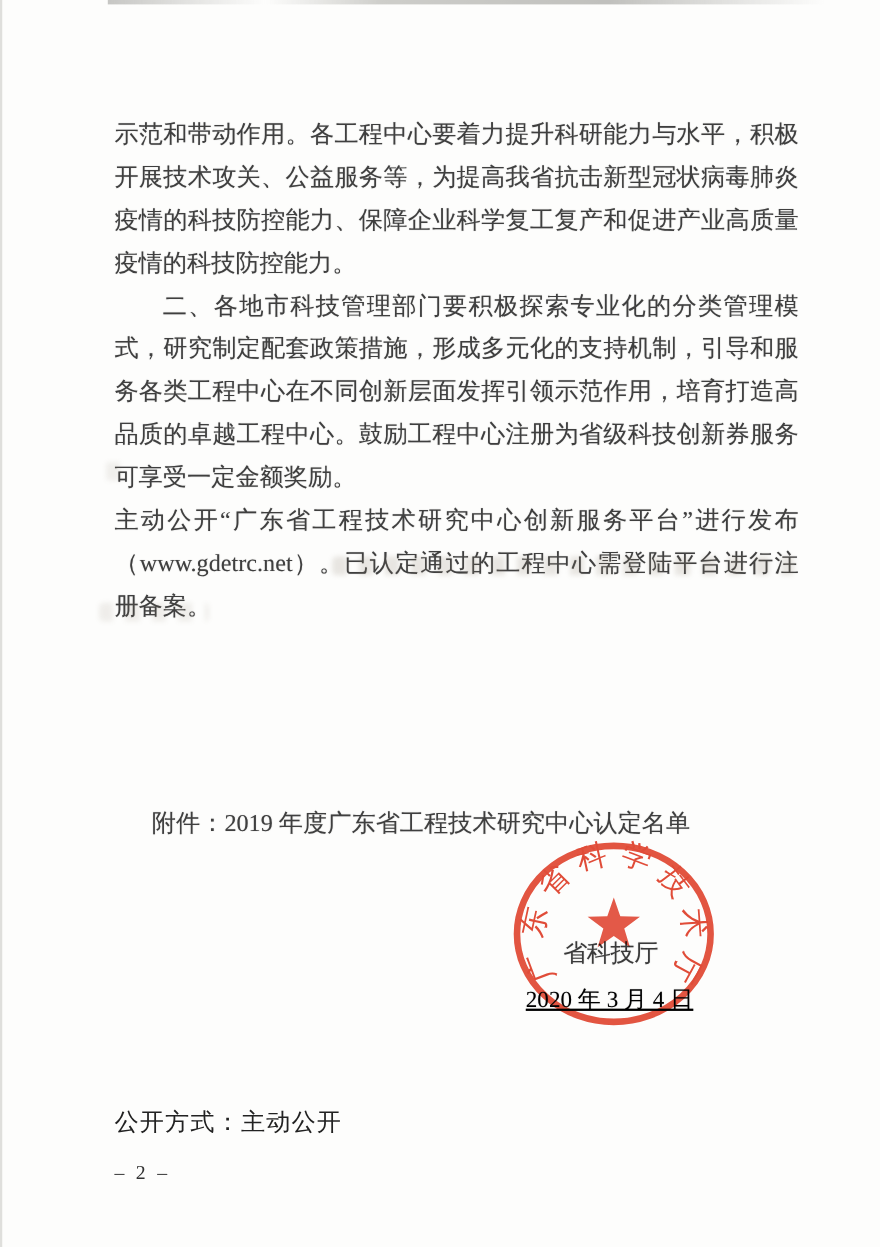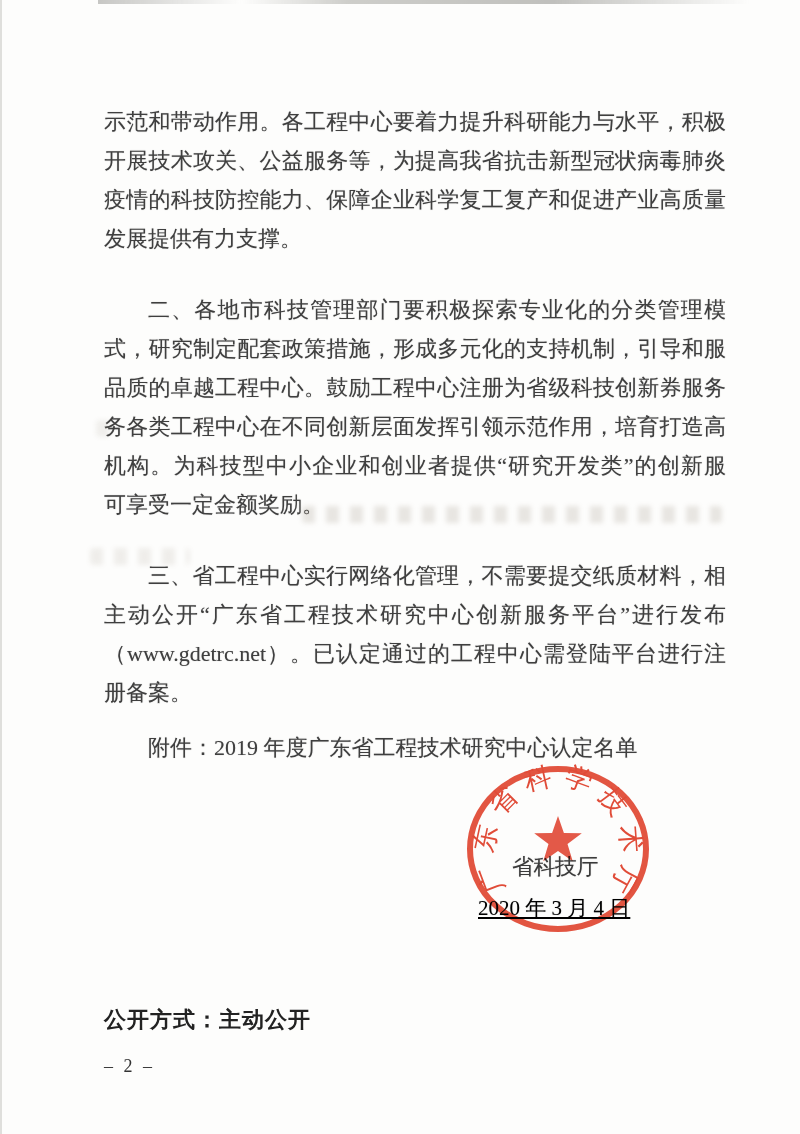--- a/index.html
+++ b/index.html
@@ -44,24 +44,24 @@
     text-shadow:0 0 1px rgba(80,80,80,.45);
   }
   .ln{
     text-align:justify;
     text-align-last:justify;
     text-justify:inter-character;
     height:39px;overflow:hidden;
     white-space:nowrap;
   }
   .ln.end{text-align-last:left;}
-  .ln.ind{padding-left:44px;margin-top:32px;}
+  .ln.ind{padding-left:44px;}
 
   .attachment{
-    position:absolute;left:104px;top:728px;width:640px;
+    position:absolute;left:94px;top:728px;width:640px;
     padding-left:44px;
     font-size:22px;line-height:39px;
     color:#3f3f3f;
     text-shadow:0 0 1px rgba(80,80,80,.45);
     white-space:nowrap;
   }
 
   .signer{
     position:absolute;left:512px;top:854px;
     font-size:22px;line-height:26px;color:#3a3a3a;
@@ -86,21 +86,21 @@
   .seal text{
     font-family:"Liberation Serif","DejaVu Serif",serif;
     font-size:27px;
     letter-spacing:9.5px;
     fill:#e03c27;
   }
 
   .disclosure{
     position:absolute;left:104px;top:1006px;
     font-family:"Liberation Sans","DejaVu Sans",sans-serif;
-    font-weight:bold;
+    font-weight:normal;
     font-size:22px;line-height:28px;color:#222;
     letter-spacing:1px;
     white-space:nowrap;
   }
   .pagenum{
     position:absolute;left:104px;top:1054px;
     font-size:18px;line-height:24px;color:#333;
     letter-spacing:3px;
     white-space:nowrap;
   }
@@ -110,28 +110,26 @@
 
 <div class="page">
 
   <div class="edge-left"></div>
   <div class="edge-top"></div>
 
   <div class="bodytext">
     <div class="ln">示范和带动作用。各工程中心要着力提升科研能力与水平，积极</div>
     <div class="ln">开展技术攻关、公益服务等，为提高我省抗击新型冠状病毒肺炎</div>
     <div class="ln">疫情的科技防控能力、保障企业科学复工复产和促进产业高质量</div>
-    <div class="ln end">发展提供有力支撑。</div>
+    <div class="ln end">疫情的科技防控能力。</div>
     <div class="ln ind">二、各地市科技管理部门要积极探索专业化的分类管理模</div>
     <div class="ln">式，研究制定配套政策措施，形成多元化的支持机制，引导和服</div>
+    <div class="ln">务各类工程中心在不同创新层面发挥引领示范作用，培育打造高</div>
     <div class="ln">品质的卓越工程中心。鼓励工程中心注册为省级科技创新券服务</div>
-    <div class="ln">务各类工程中心在不同创新层面发挥引领示范作用，培育打造高</div>
-    <div class="ln">机构。为科技型中小企业和创业者提供“研究开发类”的创新服</div>
     <div class="ln end">可享受一定金额奖励。</div>
-    <div class="ln ind">三、省工程中心实行网络化管理，不需要提交纸质材料，相</div>
     <div class="ln">主动公开“广东省工程技术研究中心创新服务平台”进行发布</div>
     <div class="ln">（www.gdetrc.net）。已认定通过的工程中心需登陆平台进行注</div>
     <div class="ln end">册备案。</div>
   </div>
 
   <div class="ghost ghost-a"></div>
   <div class="ghost ghost-b"></div>
   <div class="ghost ghost-c"></div>
 
   <div class="attachment">附件：2019 年度广东省工程技术研究中心认定名单</div>

